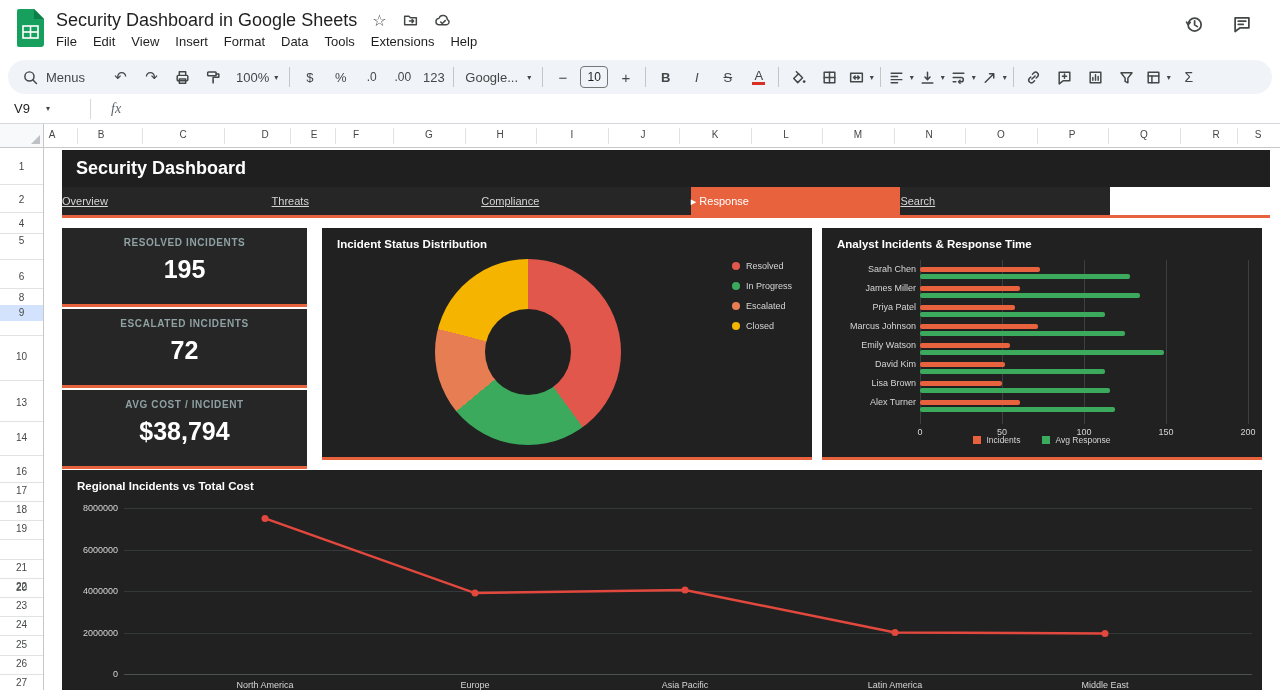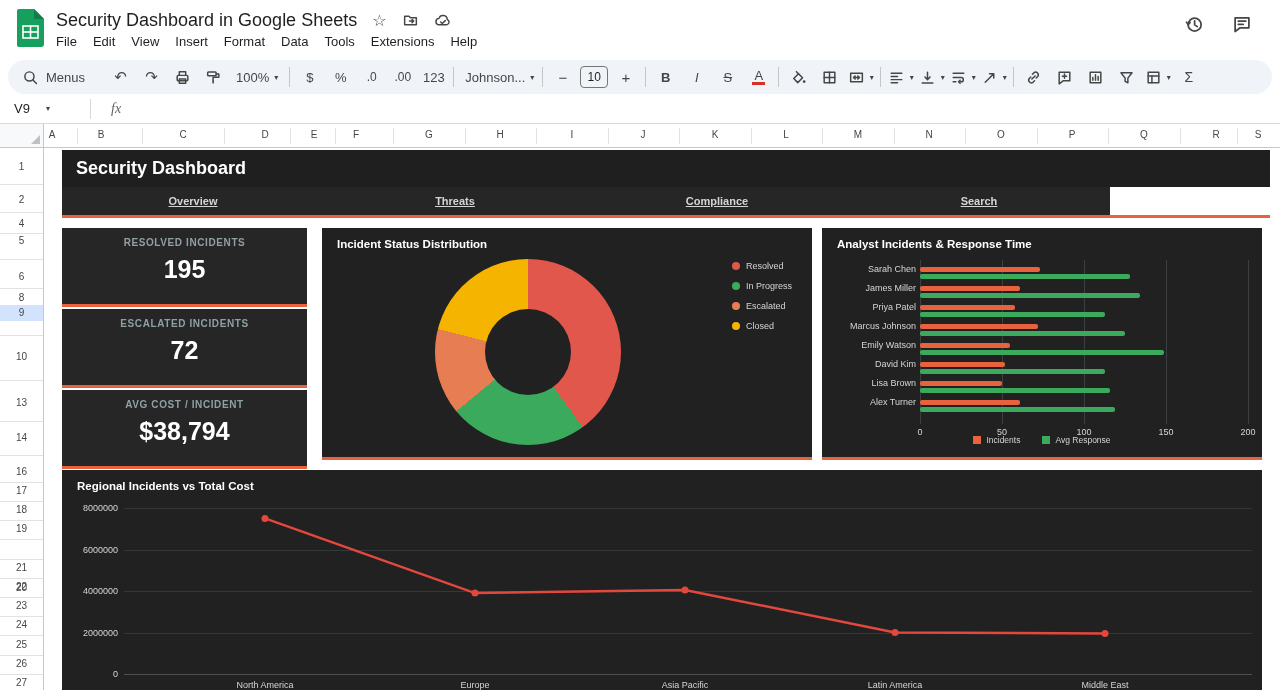--- a/index.html
+++ b/index.html
@@ -53,22 +53,22 @@
                border-right:1px solid #c7c7c7;box-sizing:border-box;overflow:hidden}
   .row-num{position:absolute;left:0;width:43px;text-align:center;font-size:10px;color:#444746}
   .row-sep{position:absolute;left:0;width:43px;height:1px;background:#e1e3e1}
   .row-hl{position:absolute;left:0;width:43px;background:#d3e3fd}
   .canvas{position:absolute;left:44px;top:24px;right:0;bottom:0;background:#fff;overflow:hidden}
   
   .dash-header{position:absolute;left:18px;top:2px;width:1208px;height:37px;background:#1f1f1f;
                display:flex;align-items:center}
   .dash-title{color:#fff;font-size:18px;font-weight:bold;margin-left:14px}
   .dash-tabs{position:absolute;left:18px;top:39px;width:1048px;height:28px;display:flex}
-  .dash-tab{flex:1;background:#262626;display:flex;align-items:center;justify-content:center;
-            font-size:11px;font-weight:bold;color:#d5d5d5}
+  .dash-tab{flex:1;background:#262626;display:flex;align-items:center;justify-content:flex-start;
+            font-size:11px;font-weight:normal;color:#d5d5d5}
   .dash-tab .u{text-decoration:underline}
   .dash-tab.active{color:#fff}
   .accent-line{position:absolute;left:18px;top:67px;width:1208px;height:3px}
   .kpi-card{position:absolute;left:18px;width:245px;height:67px;background:#262626;
             display:flex;flex-direction:column;align-items:center;padding-top:9px;box-sizing:content-box}
   .kpi-label{font-size:10px;font-weight:bold;letter-spacing:.6px;color:#8fa0a3}
   .kpi-value{font-size:25px;font-weight:bold;color:#fff;margin-top:7px}
   .chart-card{position:absolute;background:#212121}
   .chart-title{position:absolute;left:15px;top:10px;font-size:11.5px;font-weight:bold;color:#fff}
   .donut{position:absolute;left:113px;top:31px;width:186px;height:186px;border-radius:50%}
@@ -190,21 +190,21 @@
       <span style="font-size:12px">.0</span>
     </div>
   <div class="tb-btn">
       <span style="font-size:12px">.00</span>
     </div>
   <div class="tb-btn">
       <span style="font-size:13px">123</span>
     </div>
   <div class="tb-sep"></div>
   <div class="tb-btn font-btn">
-    <span>Johnson...</span>
+    <span>Google...</span>
       <span class="caret">▾</span>
   </div>
   <div class="tb-sep"></div>
   <div class="tb-btn">
       <span class="tb-glyph">−</span>
     </div>
   <div class="size-box">
       <span>10</span>
     </div>
   <div class="tb-btn">
@@ -417,20 +417,23 @@
     <div class="dash-tabs">
         <div class="dash-tab">
           <span class="u">Overview</span>
         </div>
         <div class="dash-tab">
           <span class="u">Threats</span>
         </div>
         <div class="dash-tab">
           <span class="u">Compliance</span>
         </div>
+        <div class="dash-tab active" style="background: rgb(232, 98, 61);">
+          <span class="">▸ Response</span>
+        </div>
         <div class="dash-tab">
           <span class="u">Search</span>
         </div>
       </div>
     <div class="accent-line" style="background: rgb(232, 98, 61);"></div>
     <div id="kpi-cards">
         <div class="kpi-card" style="top: 80px; border-bottom: 3px solid rgb(232, 98, 61);">
           <div class="kpi-label">RESOLVED INCIDENTS</div>
           <div class="kpi-value">195</div>
         </div>

